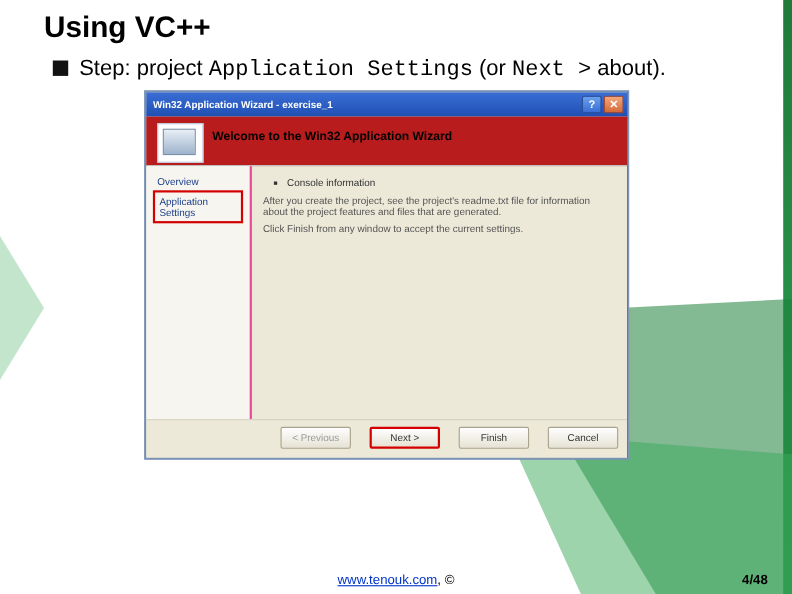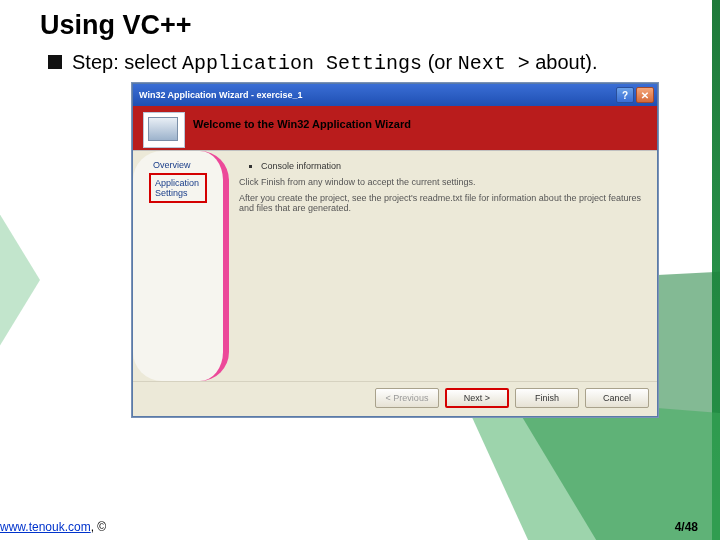--- a/index.html
+++ b/index.html
@@ -7,60 +7,60 @@
   .deco { position: absolute; z-index: 0; }
   .tri1 { right: -80px; bottom: -120px; width: 0; height: 0; border-left: 200px solid transparent; border-right: 200px solid transparent; border-bottom: 340px solid rgba(60,170,90,0.5); transform: rotate(-55deg); }
   .tri2 { right: -140px; bottom: -40px; width: 0; height: 0; border-left: 240px solid transparent; border-right: 240px solid transparent; border-bottom: 400px solid rgba(30,130,60,0.55); transform: rotate(-62deg); }
   .edge-right { right: 0; top: 0; width: 8px; height: 100%; background: linear-gradient(180deg,#1f7a3a,#2fa556); }
   .edge-left { left: -70px; top: 100px; width: 0; height: 0; border-top: 180px solid transparent; border-bottom: 180px solid transparent; border-left: 110px solid rgba(80,180,110,0.35); }
   .slide { position: relative; z-index: 1; width: 100%; height: 100%; padding: 10px 30px 20px 40px; }
   .title { text-align: left; font-size: 27px; font-weight: 700; margin-bottom: 8px; }
   .bullet { font-size: 20px; line-height: 1.3; margin-left: 8px; margin-bottom: 6px; display: flex; }
   .bullet .marker { width: 14px; height: 14px; background: #111; margin-right: 10px; margin-top: 6px; flex-shrink: 0; }
   .mono { font-family: "Courier New", monospace; }
-  .wizard { width: 526px; margin: 0 0 0 92px; border: 1px solid #5a7aa8; background: #ece9d8; font-size: 9px; box-shadow: 0 0 0 1px #7992b7; }
+  .wizard { width: 439px; margin: 0 0 0 92px; border: 1px solid #5a7aa8; background: #ece9d8; font-size: 9px; box-shadow: 0 0 0 1px #7992b7; }
   .titlebar { background: linear-gradient(#3a6ed5,#1f4fb3); color: #fff; display: flex; align-items: center; height: 22px; padding: 0 3px 0 6px; font-weight: bold; }
   .tb-txt { flex: 1; white-space: nowrap; overflow: hidden; }
   .tb-btn { width: 18px; height: 16px; background: linear-gradient(#f5a67a,#d46a3a); color: #fff; display: inline-flex; align-items: center; justify-content: center; margin-left: 2px; border: 1px solid #a64a2a; font-size: 10px; border-radius: 2px; cursor: pointer; }
   .tb-help { background: linear-gradient(#6aa0e8,#3a6ed5); border-color: #2a4f9a; }
   .banner { background: #b91c1c; display: flex; padding: 6px 10px 2px 10px; border-bottom: 1px solid #c0c0c0; }
   .banner-icon { width: 42px; height: 36px; background: #fff; border: 1px solid #b9c7d9; margin-right: 8px; flex-shrink: 0; position: relative; }
   .banner-icon::after { content: ""; position: absolute; left: 4px; top: 4px; width: 28px; height: 22px; background: linear-gradient(180deg,#e8eef5,#9db3cc); border: 1px solid #7a8fa8; }
   .banner-title { font-weight: bold; font-size: 11px; padding-top: 6px; }
   .wizard-body { display: flex; min-height: 230px; }
-  .side { width: 96px; background: #f6f5ef; padding: 6px 16px; border-right: 6px solid #ec4899; border-radius: 29px; }
+  .side { width: 96px; background: #f6f5ef; padding: 6px 6px; border-right: 2px solid #ec4899; }
   .side-item { padding: 3px 4px; font-size: 9px; color: #1a3e8a; }
   .side-item.active { color: #1a3e8a; font-weight: normal; }
   .side-item.boxed { border: 2px solid #d40000; }
   .content { flex: 1; padding: 8px 10px; font-size: 9px; color: #555; }
   .content p { margin-bottom: 6px; }
   .content ul { list-style: square; margin: 2px 0 6px 22px; color: #333; }
-  .btnrow { display: flex; justify-content: flex-end; gap: 6px; padding: 6px 8px 8px; border-top: 1px solid #d6d2c0; background: #ece9d8; }
+  .btnrow { display: flex; justify-content: flex-end; gap: 17px; padding: 6px 8px 8px; border-top: 1px solid #d6d2c0; background: #ece9d8; }
   .wbtn { min-width: 64px; height: 20px; font-size: 9px; background: linear-gradient(#fefefe,#e6e2d4); border: 1px solid #a9a28c; border-radius: 2px; display: inline-flex; align-items: center; justify-content: center; color: #333; cursor: pointer; }
   .wbtn.disabled { color: #9a9a9a; cursor: default; }
   .wbtn.next { border: 2px solid #d40000; }
-  .footer { position: absolute; bottom: 6px; left: 0; width: 100%; text-align: left; font-size: 12px; }
+  .footer { position: absolute; bottom: 6px; left: 0; width: 100%; text-align: center; font-size: 12px; }
   .footer a { color: #0033cc; text-decoration: underline; }
   .pagenum { position: absolute; bottom: 6px; right: 22px; font-weight: bold; font-size: 12px; }
 </style>
 </head>
 <body>
 
 <div class="deco edge-right"></div>
 <div class="deco tri2"></div>
 <div class="deco tri1"></div>
 <div class="deco edge-left"></div>
 
 <div class="slide">
   <div class="title">Using VC++</div>
 
   <div class="bullet">
     <div class="marker"></div>
     <div>
-      <span>Step: select </span><span class="mono">Application Settings</span><span> (or </span><span class="mono">Next &gt;</span><span> about).</span>
+      <span>Step: project </span><span class="mono">Application Settings</span><span> (or </span><span class="mono">Next &gt;</span><span> about).</span>
     </div>
   </div>
 
   <div class="wizard">
     <div class="titlebar">
       <span class="tb-txt">Win32 Application Wizard - exercise_1</span>
       <span class="tb-btn tb-help">?</span>
       <span class="tb-btn">✕</span>
     </div>
 
@@ -71,22 +71,22 @@
 
     <div class="wizard-body">
       <div class="side">
         <div class="side-item active">Overview</div>
         <div class="side-item boxed">Application Settings</div>
       </div>
       <div class="content">
         <ul>
             <li>Console information</li>
           </ul>
+        <p>After you create the project, see the project's readme.txt file for information about the project features and files that are generated.</p>
         <p>Click Finish from any window to accept the current settings.</p>
-        <p>After you create the project, see the project's readme.txt file for information about the project features and files that are generated.</p>
       </div>
     </div>
 
     <div class="btnrow">
       <div class="wbtn disabled">&lt; Previous</div>
       <div class="wbtn next">Next &gt;</div>
       <div class="wbtn">Finish</div>
       <div class="wbtn">Cancel</div>
     </div>
   </div>

